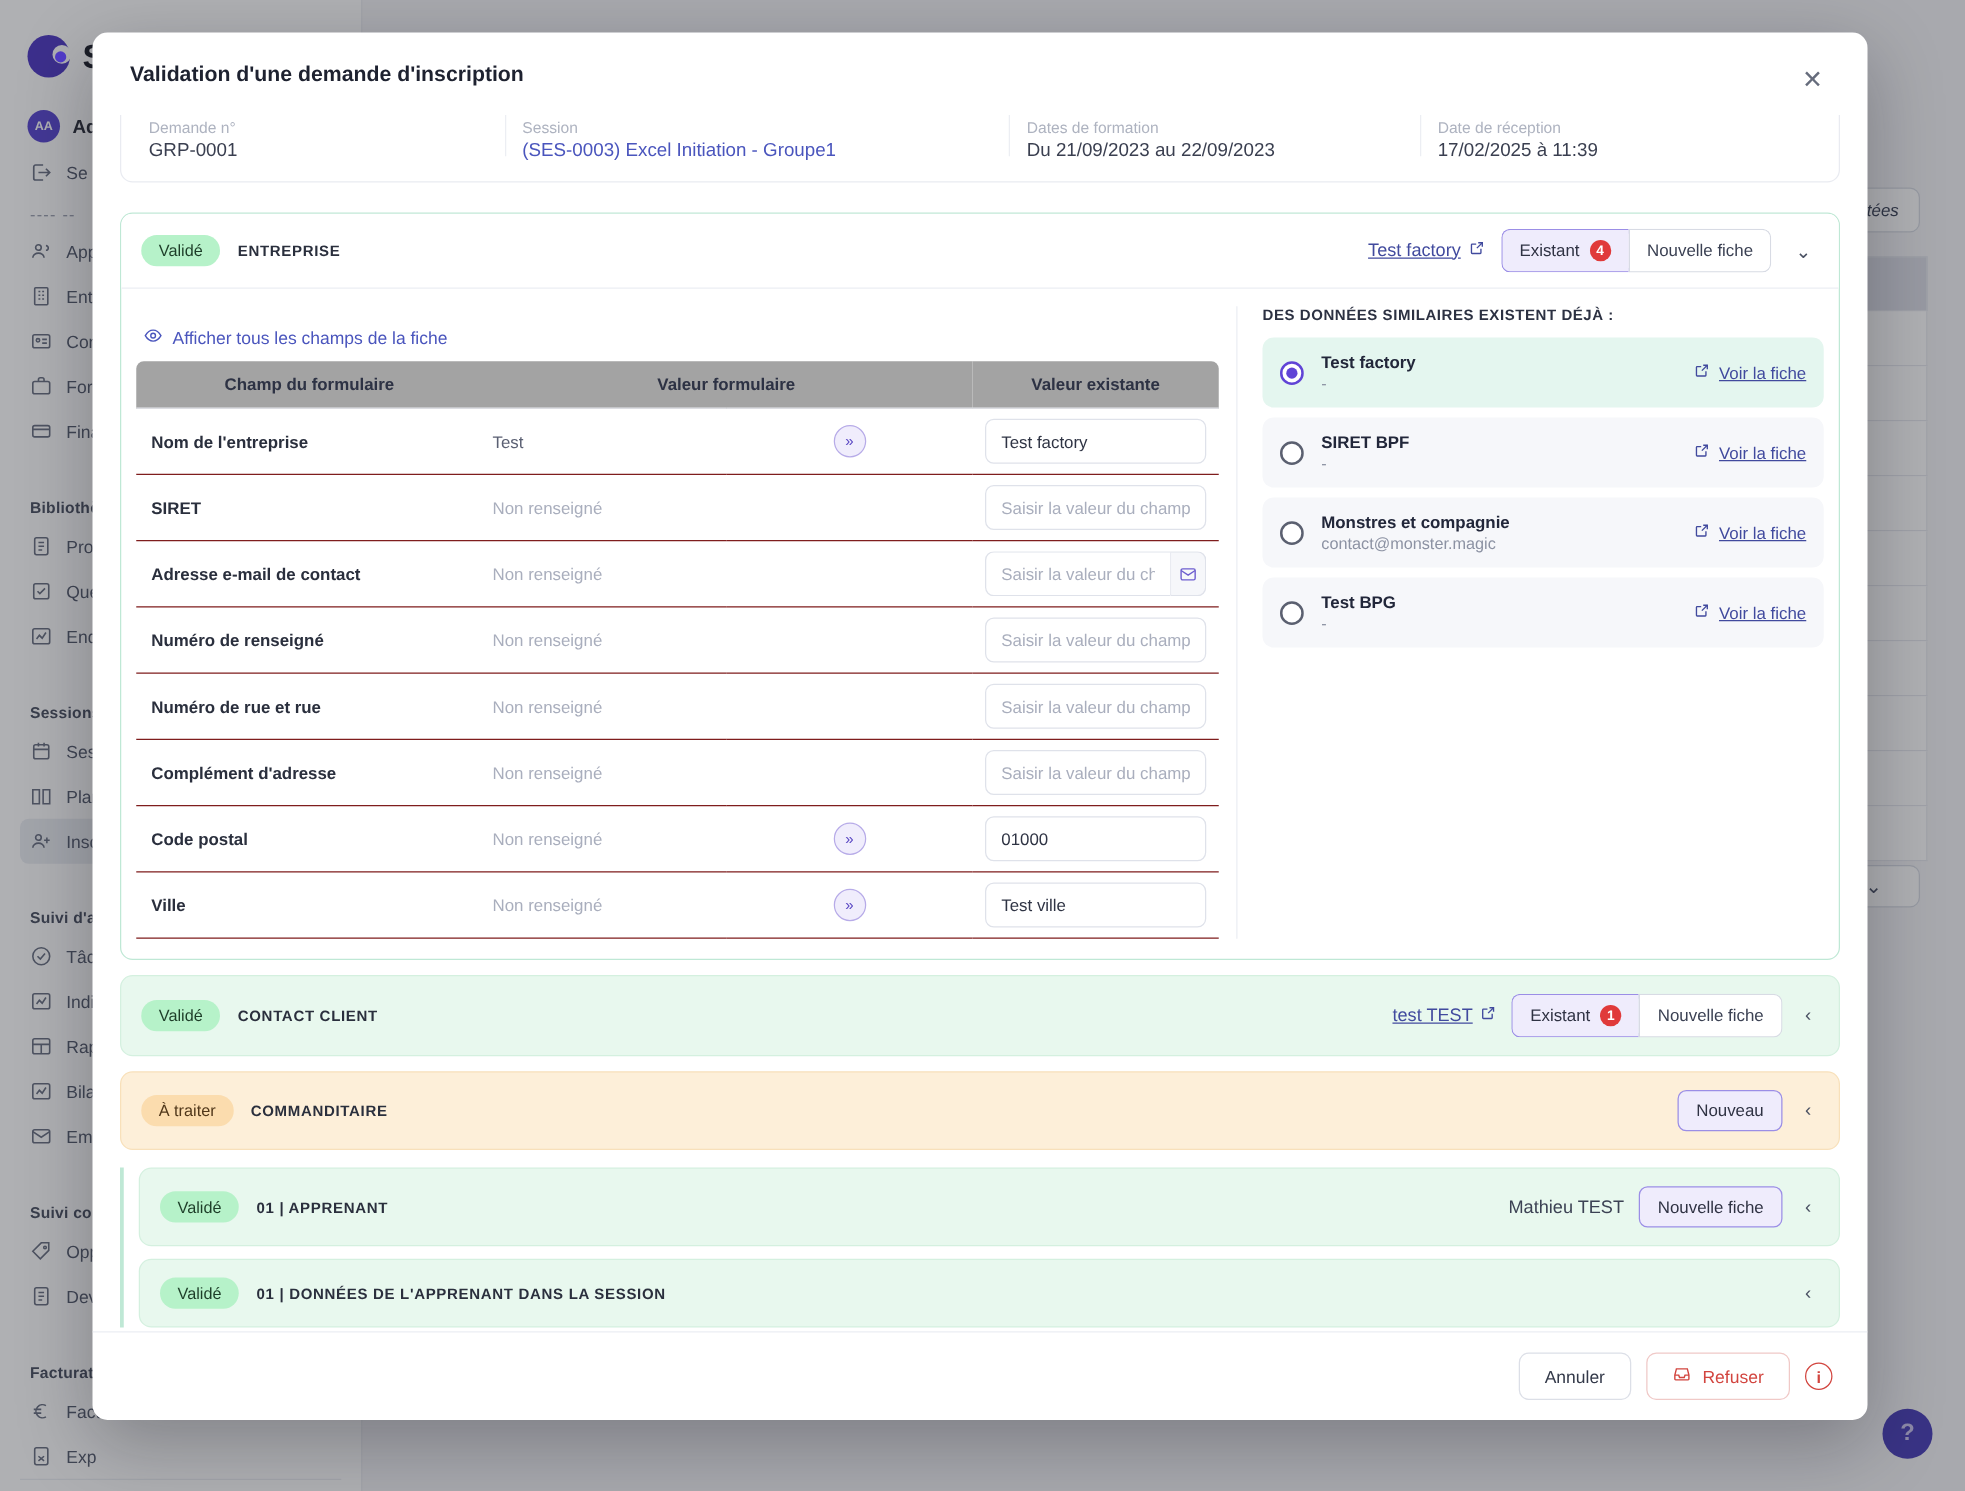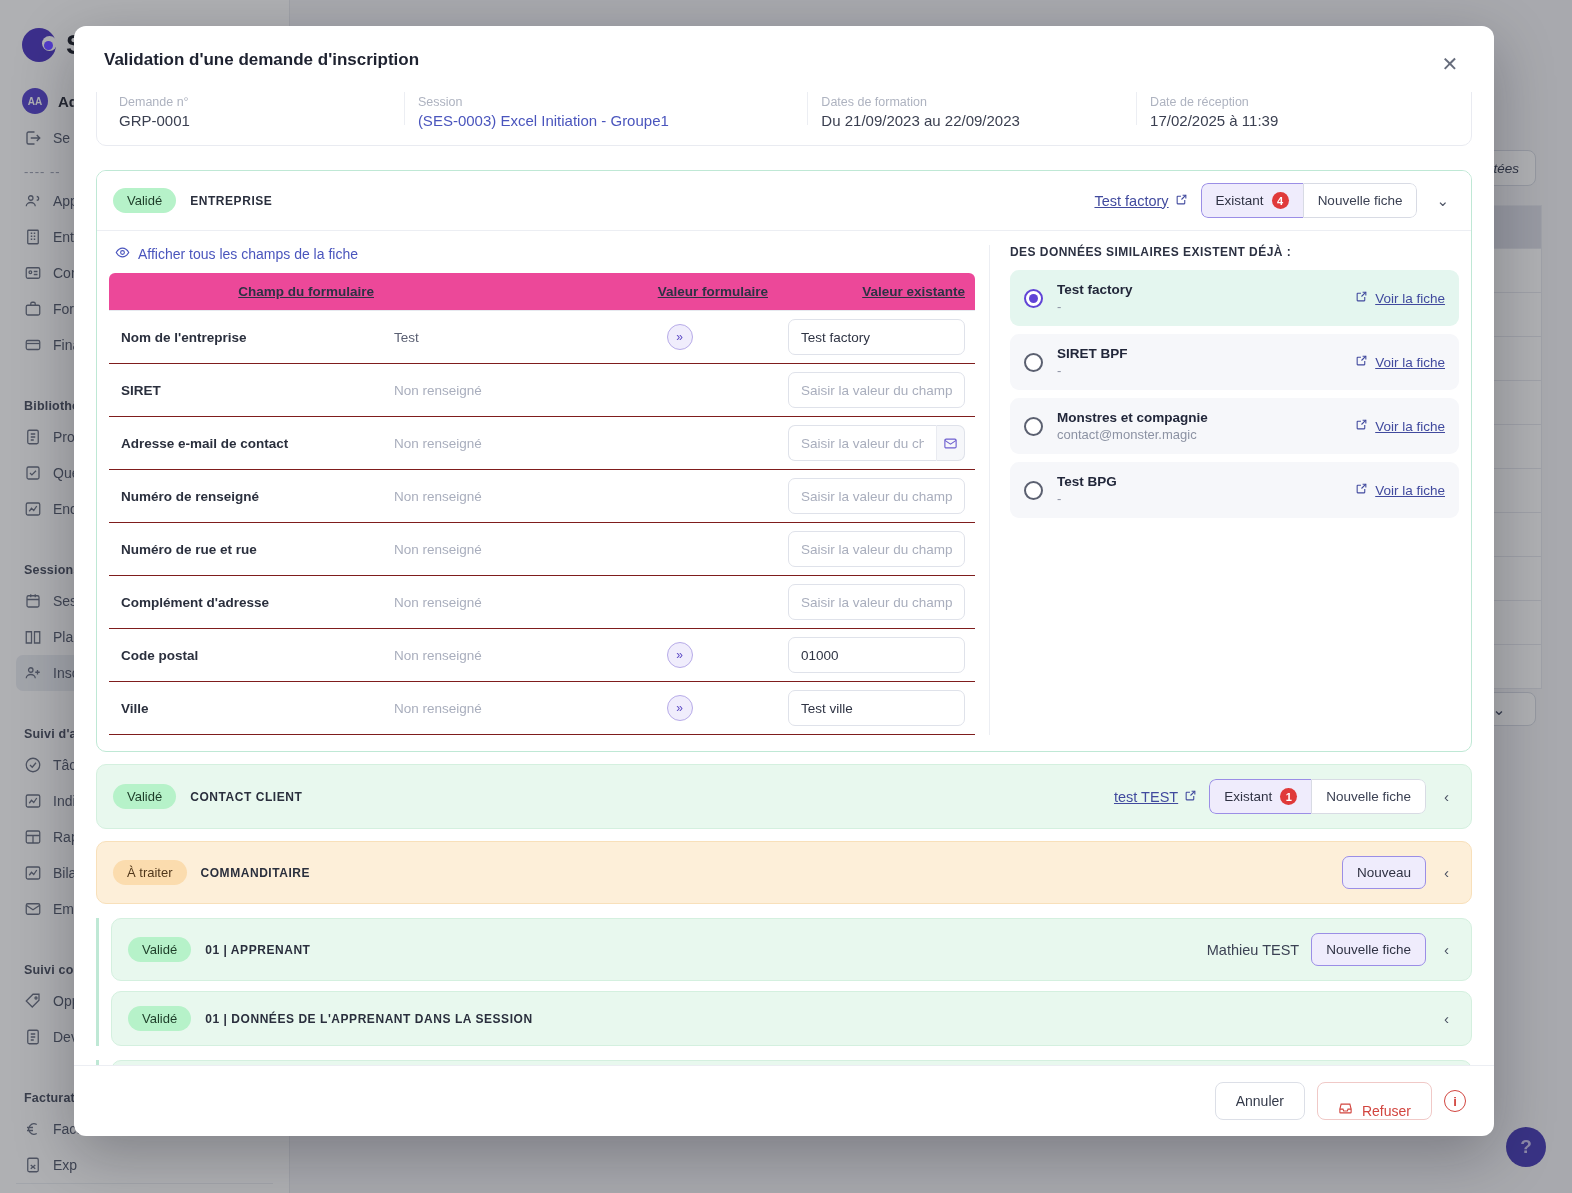--- a/index.html
+++ b/index.html
@@ -139,32 +139,32 @@
   .seg button:last-child { border-radius: 0 7px 7px 0; }
   .seg-solo { border: 1px solid #9b8ee6; background: #efecfc; border-radius: 7px;
               font-size: 13.5px; padding: 8px 14px; color: #2f3243; text-align: right; }
   .badge-n {
     width: 17px; height: 17px; border-radius: 50%; background: #e03a3a; color: #fff;
     font-size: 11px; font-weight: 700; display: flex; align-items: center; justify-content: center;
   }
   .chev { background: none; border: none; color: #4a5163; font-size: 15px; padding: 4px 6px; }
 
   .sec-body { display: flex; padding: 14px 12px 16px 12px; gap: 14px; }
-  .sec-left { flex: 1 1 0; min-width: 0; }
+  .sec-left { flex: 1 1 0; min-width: 0; margin-top: 16px; }
   .sec-rightpane { width: 470px; flex-shrink: 0; border-left: 1px solid #eceef3; padding-left: 20px; }
 
   .show-all {
     display: inline-flex; align-items: center; gap: 8px; font-size: 14px;
     color: #4a55bd; margin: 0 0 10px 6px; background: none; border: none;
   }
 
   table.fields { width: 100%; border-collapse: collapse; table-layout: fixed; }
   table.fields th {
-    text-align: right; font-size: 13.5px; font-weight: 700; color: #2d3244;
-    background: #ec4899; padding: 11px 10px; border-bottom: 1px solid #e7e9ef; text-decoration: underline;
+    text-align: center; font-size: 13.5px; font-weight: 700; color: #2d3244;
+    background: #a3a3a3; padding: 11px 10px; border-bottom: 1px solid #e7e9ef;
   }
   table.fields th:first-child { border-radius: 6px 0 0 0; padding-left: 12px; }
   table.fields th:last-child { border-radius: 0 6px 0 0; }
   table.fields td { padding: 8px 10px; border-bottom: 1px solid #7f1d1d; vertical-align: middle; }
   .c-name { width: 275px; font-size: 13.5px; font-weight: 700; color: #2a2f3d; padding-left: 12px !important; }
   .c-form { width: 245px; font-size: 13.5px; color: #5b6073; }
   .c-form.empty { color: #a9aebd; }
   .c-arrow { width: 56px; text-align: center; }
   .copy-btn {
     width: 26px; height: 26px; border-radius: 50%;
@@ -221,21 +221,21 @@
   .modal-foot {
     flex-shrink: 0; border-top: 1px solid #eceef3; padding: 16px 28px;
     display: flex; align-items: center; justify-content: flex-end; gap: 12px;
   }
   .fbtn {
     height: 38px; padding: 0 20px; border-radius: 8px; font-size: 14px;
     background: #fff; border: 1px solid #dcdfe7; color: #333949;
     display: inline-flex; align-items: center; gap: 9px;
     font-family: "Liberation Sans", sans-serif;
   }
-  .fbtn.danger { color: #d2453f; border-color: #f0c9c7; align-items: flex-end; }
+  .fbtn.danger { color: #d2453f; border-color: #f0c9c7; }
   .fbtn.primary { border-color: #c5bdf0; color: #b3aecd; background: #fff; }
   .info-i { width: 22px; height: 22px; border-radius: 50%; border: 1.6px solid #d2453f;
             color: #d2453f; font-size: 13px; display: flex; align-items: center;
             justify-content: center; font-weight: 700; }
 </style>
 </head>
 <body>
 
 <div class="app">
 

